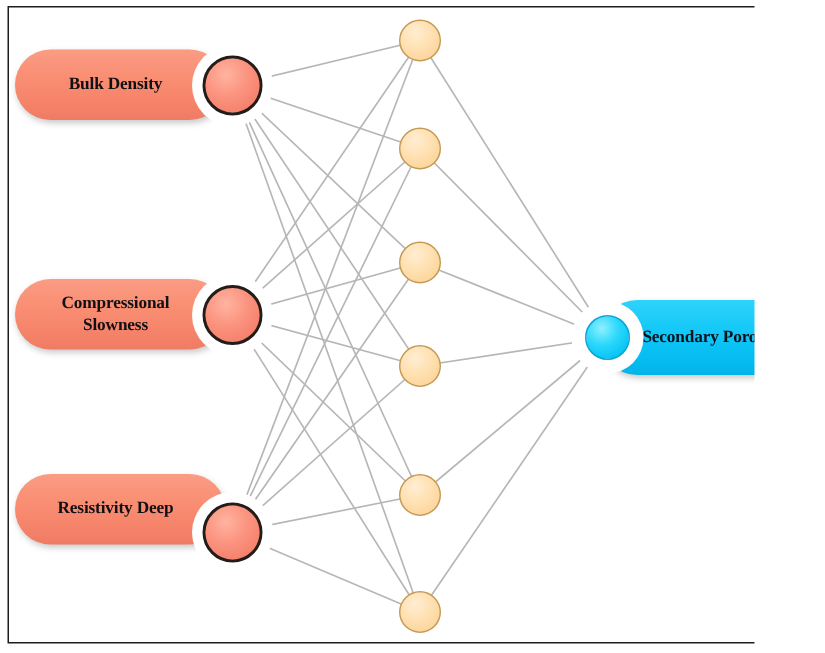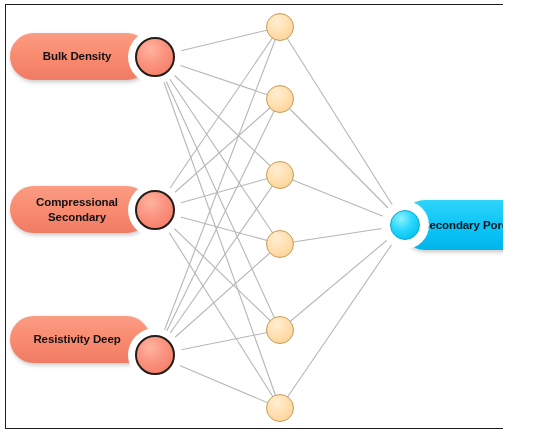--- a/index.html
+++ b/index.html
@@ -6,21 +6,21 @@
     margin: 0;
     padding: 0;
     background: #ffffff;
   }
   #canvas {
     position: relative;
     width: 503px;
     height: 435px;
     background: #ffffff;
     overflow: hidden;
-    font-family: Liberation Sans, sans-serif;
+    font-family: Liberation Serif, serif;
   }
   #frame {
     position: absolute;
     left: 5px;
     top: 4px;
     width: 539px;
     height: 425px;
     border: 1.6px solid #1d1d1d;
     box-sizing: border-box;
     background: #ffffff;
@@ -123,21 +123,21 @@
       <line x1="280" y1="330" x2="405" y2="225" stroke="#b6b6b6" stroke-width="1.1"></line>
       <line x1="280" y1="408" x2="405" y2="225" stroke="#b6b6b6" stroke-width="1.1"></line>
     </svg>
 
   <div id="nodes-root">
       <div class="pill pill-in" style="left: 10px; top: 33px; width: 140px; height: 47px;">
         <span class="pill-label">Bulk Density</span>
       </div>
       <div class="pill pill-in" style="left: 10px; top: 186px; width: 140px; height: 47px;">
         <span class="pill-label">Compressional
-Secondary</span>
+Slowness</span>
       </div>
       <div class="pill pill-in" style="left: 10px; top: 316px; width: 140px; height: 47px;">
         <span class="pill-label">Resistivity Deep</span>
       </div>
       <div class="pill pill-out" style="left: 400px; top: 200px; width: 140px; height: 50px;">
         <span class="pill-label">Secondary Porosity</span>
       </div>
       <div class="collar" style="left: 128px; top: 30px; width: 54px; height: 54px;"></div>
       <div class="node node-input" style="left: 135px; top: 37px; width: 40px; height: 40px;"></div>
       <div class="collar" style="left: 128px; top: 183px; width: 54px; height: 54px;"></div>

